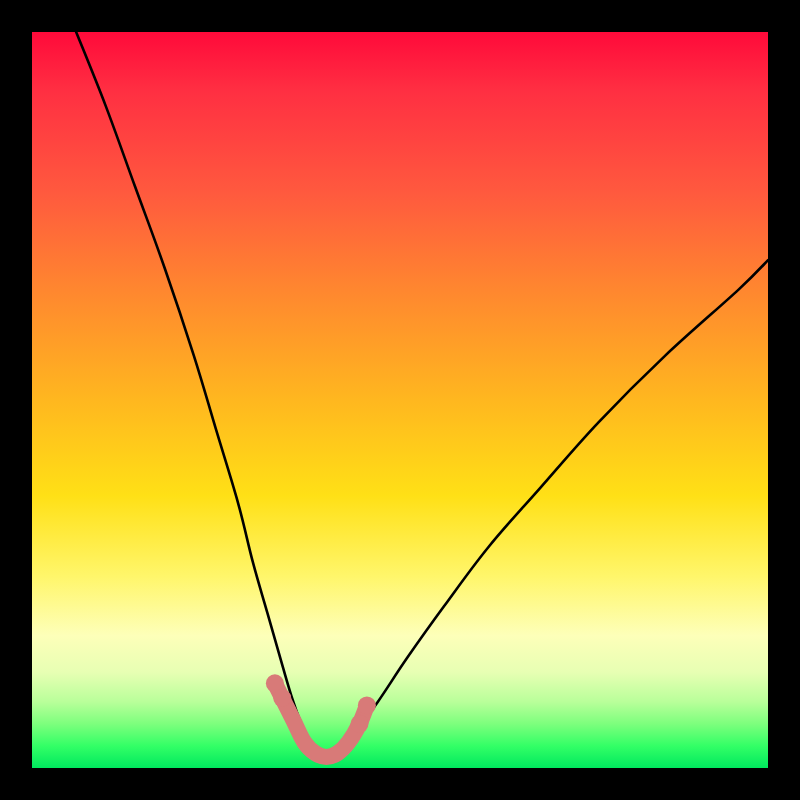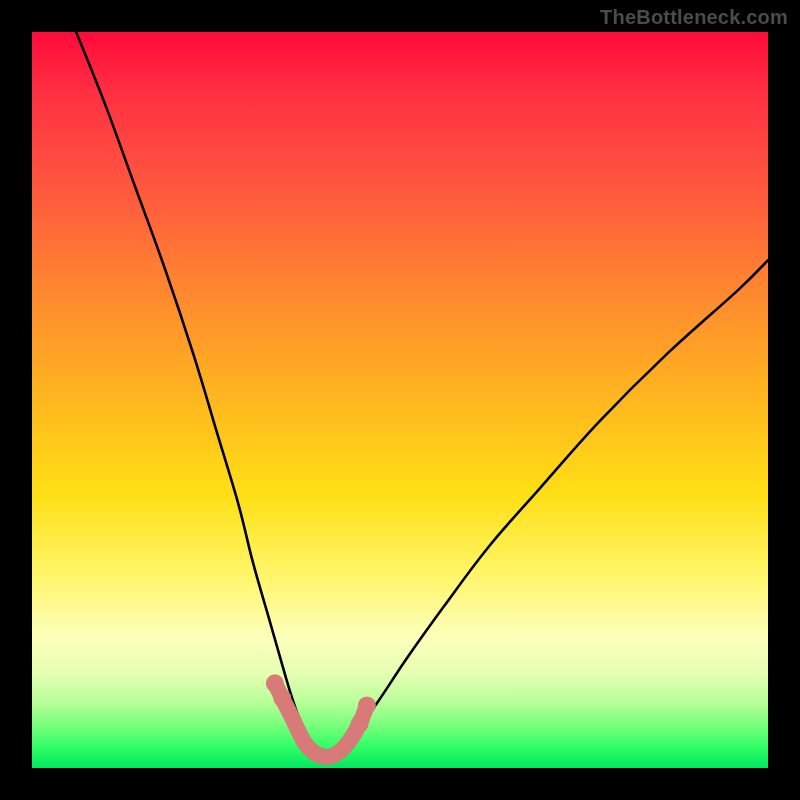--- a/index.html
+++ b/index.html
@@ -58,21 +58,20 @@
     left: 0;
     width: 736px;
     height: 736px;
     overflow: visible;
   }
 </style>
 </head>
 <body>
 
 <div class="frame">
-  <div class="watermark">TheBottleneck.com</div>
   <div class="plot">
     <svg class="curve" viewBox="0 0 736 736">
       <path id="left-path" fill="none" stroke="#000000" stroke-width="2.6" stroke-linecap="round" d="M 44.16 0 C 49.459199999999996 13.248000000000003, 63.00160000000001 45.77920000000003, 73.60000000000001 73.60000000000002 C 84.1984 101.42080000000001, 92.44160000000001 125.41439999999996, 103.04 154.55999999999995 C 113.6384 183.70559999999995, 121.88159999999999 205.04959999999997, 132.48 235.51999999999998 C 143.0784 265.99039999999997, 152.64639999999997 294.6944, 161.92 323.84 C 171.1936 352.9856, 176.0512 370.944, 184 397.44 C 191.9488 423.936, 199.45600000000002 447.1936, 206.08 471.04 C 212.704 494.88640000000004, 215.50079999999997 510.04799999999994, 220.79999999999998 529.92 C 226.0992 549.7919999999999, 230.2208 562.8928000000001, 235.52 581.44 C 240.81920000000002 599.9872, 245.60320000000002 617.0624, 250.24 632.96 C 254.8768 648.8576, 257.30559999999997 657.8368, 261.28 669.76 C 265.2544 681.6831999999999, 268.3456 690.5888, 272.32 699.2 C 276.2944 707.8112000000001, 279.3856 712.9632, 283.36 717.6 C 287.3344 722.2368, 292.4128 723.6352, 294.40000000000003 724.96"></path>
       <path id="right-path" fill="none" stroke="#000000" stroke-width="2.6" stroke-linecap="round" d="M 294.40000000000003 724.96 C 297.04960000000005 723.6352, 303.8208 722.2368, 309.12 717.6 C 314.4192 712.9632, 317.216 707.8112000000001, 323.84 699.2 C 330.46399999999994 690.5888, 336.64639999999997 683.008, 345.91999999999996 669.76 C 355.19359999999995 656.512, 363.4368 642.8224, 375.36 625.6 C 387.2832 608.3776, 397.58720000000005 593.952, 412.16 574.08 C 426.7328 554.2080000000001, 439.0976 536.3968000000001, 456.32 515.2 C 473.5424 494.00320000000005, 487.96799999999996 478.84159999999997, 507.84 456.32 C 527.712 433.7984, 544.1984 413.92640000000006, 566.72 390.08000000000004 C 589.2416000000001 366.2336, 607.7888 347.6864, 632.96 323.84 C 658.1312 299.99359999999996, 688.0128 274.82239999999996, 706.56 257.59999999999997 C 725.1071999999999 240.37759999999997, 730.7008 233.4592, 736 228.16000000000003"></path>
       <path id="marker-path" fill="none" stroke="#d87a78" stroke-width="16" stroke-linecap="round" stroke-linejoin="round" d="M 242.88000000000002 651.36 C 244.20480000000003 654.0096, 246.92800000000003 659.456, 250.24 666.08 C 253.552 672.7040000000001, 257.30559999999997 680.2112, 261.28 688.16 C 265.2544 696.1088, 268.3456 704.2784, 272.32 710.24 C 276.2944 716.2016, 279.3856 718.6304, 283.36 721.28 C 287.3344 723.9295999999999, 290.42560000000003 724.96, 294.40000000000003 724.96 C 298.37440000000004 724.96, 301.4656 723.9295999999999, 305.44 721.28 C 309.4144 718.6304, 312.5056 715.5392, 316.48 710.24 C 320.4544 704.9408, 324.20799999999997 698.464, 327.52 691.84 C 330.832 685.216, 333.5552 676.7520000000001, 334.88 673.44"></path>
       <g id="marker-dots">
           <circle cx="242.88000000000002" cy="651.36" r="9" fill="#d87a78"></circle>
           <circle cx="250.24" cy="666.08" r="9" fill="#d87a78"></circle>
           <circle cx="327.52" cy="691.84" r="9" fill="#d87a78"></circle>
           <circle cx="334.88" cy="673.44" r="9" fill="#d87a78"></circle>

